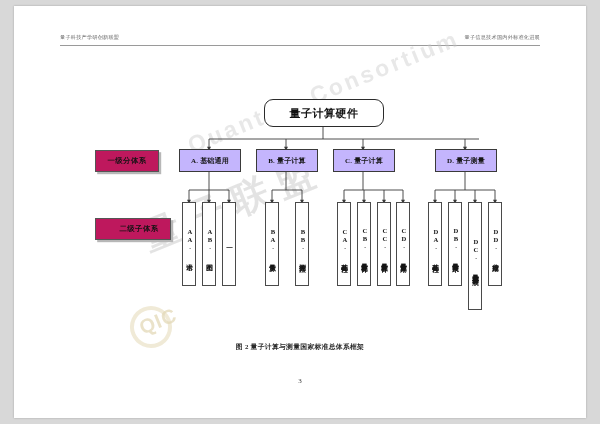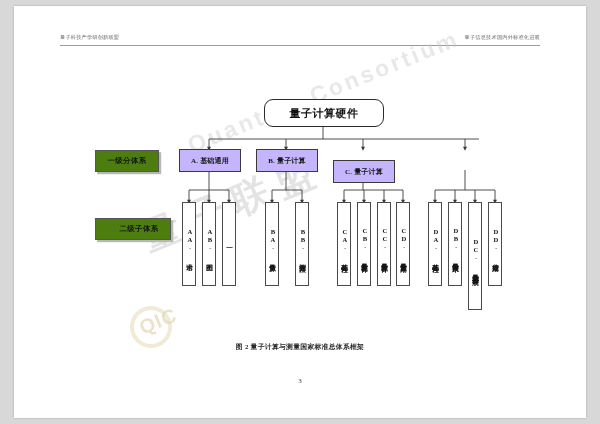--- a/index.html
+++ b/index.html
@@ -70,21 +70,21 @@
     display:flex;align-items:center;justify-content:center;
     writing-mode:vertical-rl;text-orientation:upright;
     font-size:6.6px;font-weight:700;color:#161616;
     letter-spacing:.6px;line-height:1.05;
     padding:4px 0;box-sizing:border-box;
   }
 
   
   .tier-label{
     position:absolute;height:20px;width:62px;
-    border:1.2px solid #555;background:#4d7c0f;
+    border:1.2px solid #555;background:#be185d;
     box-shadow:2.2px 2.2px 0 #b7b7b7;
     display:flex;align-items:center;justify-content:center;
     font-size:7.4px;font-weight:700;color:#131313;letter-spacing:.4px;
     white-space:nowrap;
   }
 
   
   .fig-caption{
     position:absolute;left:0;right:0;top:336px;
     text-align:center;font-size:6.8px;font-weight:700;
@@ -185,21 +185,22 @@
       </g>
     </svg>
 
     <div class="root-node">量子计算硬件</div>
 
     <div class="tier-label" style="left:81px;top:144px;">一级分体系</div>
     <div class="tier-label" style="left:81px;top:212px;padding-left:12px;">二级子体系</div>
 
     <div class="lvl1" style="left:165px;top:143px;width:60px;">A. 基础通用</div>
     <div class="lvl1" style="left:242px;top:143px;width:60px;">B. 量子计算</div>
-    <div class="lvl1" style="left:319px;top:143px;width:60px;margin-top:11px;">C. 量子计算</div>
+    <div class="lvl1" style="left:319px;top:143px;width:60px;">C. 量子计算</div>
+    <div class="lvl1" style="left:421px;top:143px;width:60px;">D. 量子测量</div>
 
     <div class="lvl2" style="left:168px;top:196px;width:14px;height:84px;">AA. 术语</div>
     <div class="lvl2" style="left:188px;top:196px;width:14px;height:84px;">AB. 图图</div>
     <div class="lvl2" style="left:208px;top:196px;width:14px;height:84px;">一</div>
 
     <div class="lvl2" style="left:251px;top:196px;width:14px;height:84px;">BA. 量子源</div>
     <div class="lvl2" style="left:281px;top:196px;width:14px;height:84px;">BB. 测控方法</div>
 
     <div class="lvl2" style="left:323px;top:196px;width:14px;height:84px;">CA. 基础共性</div>
     <div class="lvl2" style="left:343px;top:196px;width:14px;height:84px;">CB. 量子计算硬件</div>

